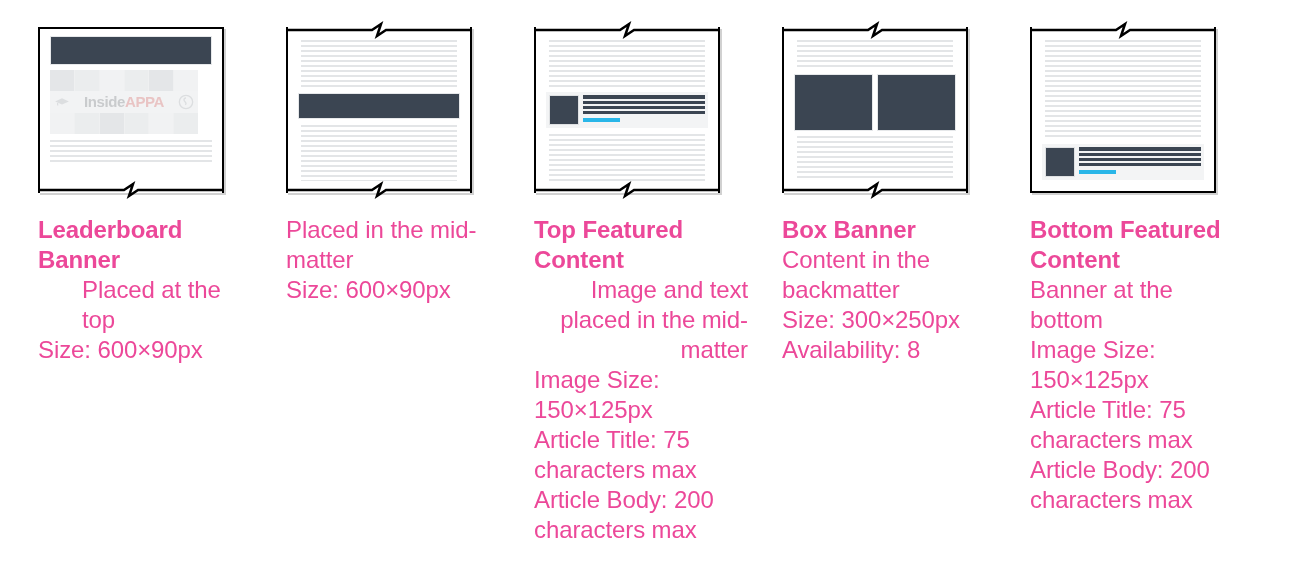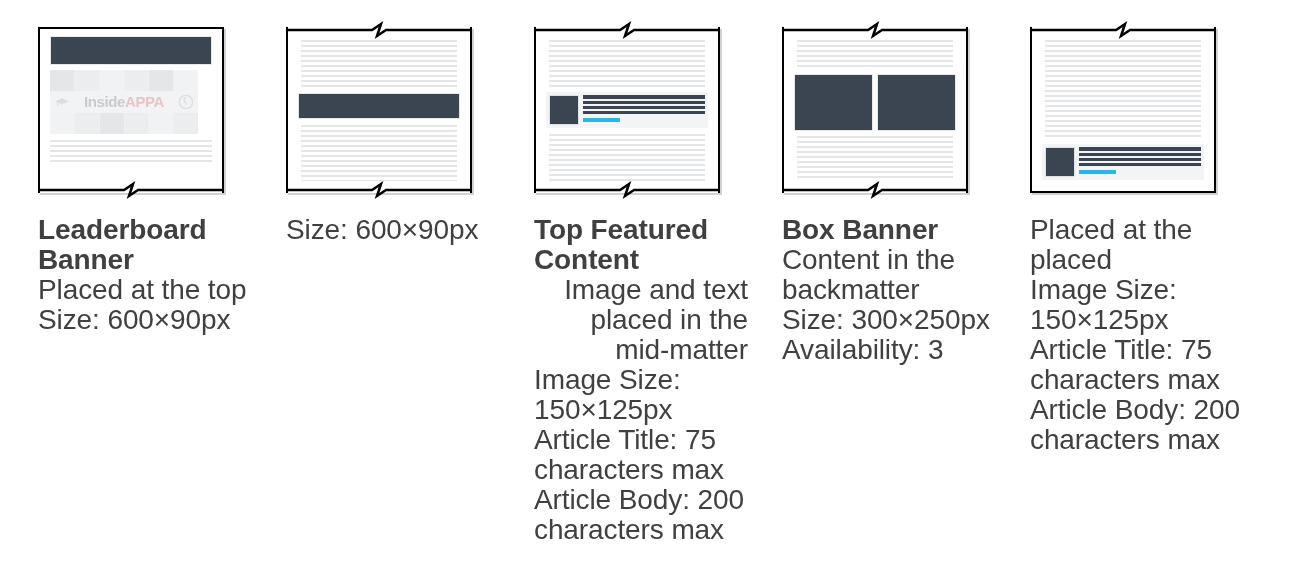--- a/index.html
+++ b/index.html
@@ -183,23 +183,23 @@
     top: 50%;
     transform: translateY(-50%);
     width: 16px; height: 16px;
     color: #dcdee0;
   }
 
   
   .caption {
     margin-top: 22px;
     width: 214px;
-    font-size: 28px;
+    font-size: 24px;
     line-height: 30px;
-    color: #404040;
+    color: #ec4899;
     letter-spacing: -0.1px;
   }
   .caption .title {
     font-weight: bold;
   }
   .caption .meta {
     font-weight: normal;
   }
 </style>
 </head>
@@ -256,21 +256,21 @@
               </svg>
             </div>
           </div>
 
           <div class="lines" style="position:absolute;left:3px;right:3px;top:104px;height:22px;"></div>
         </div>
       </div>
 
       <div class="caption">
         <span class="title" style="display: block;">Leaderboard Banner</span>
-        <span class="meta" style="display: block;">Placed at the top</span>
+        <span class="meta" style="display: block; margin-left: 44px;">Placed at the top</span>
         <span class="meta" style="display: block;">Size: 600×90px</span>
       </div>
     </div>
 
     <div class="ad-col">
       <div class="thumb torn-top torn-bottom shadow">
         <div class="frame"></div>
 
         <svg class="tear top" viewBox="0 0 186 22">
           <path d="M0,14 L86,14 L95,8 L91,20 L100,14 L186,14" fill="none" stroke="#000000" stroke-width="2.5" stroke-linejoin="miter"></path>
@@ -280,20 +280,21 @@
         </svg>
 
         <div class="page-inner">
           <div class="lines" style="position:absolute;left:6px;right:6px;top:4px;height:47px;"></div>
           <div class="dark-block" style="position:absolute;left:3px;right:3px;top:57px;height:26px;"></div>
           <div class="lines" style="position:absolute;left:6px;right:6px;top:89px;height:56px;"></div>
         </div>
       </div>
 
       <div class="caption">
+        <span class="meta" style="display: block;">Placed in the mid-matter</span>
         <span class="meta" style="display: block;">Size: 600×90px</span>
       </div>
     </div>
 
     <div class="ad-col">
       <div class="thumb torn-top torn-bottom shadow">
         <div class="frame"></div>
 
         <svg class="tear top" viewBox="0 0 186 22">
           <path d="M0,14 L86,14 L95,8 L91,20 L100,14 L186,14" fill="none" stroke="#000000" stroke-width="2.5" stroke-linejoin="miter"></path>
@@ -349,21 +350,21 @@
           </div>
 
           <div class="lines" style="position:absolute;left:6px;right:6px;top:100px;height:45px;"></div>
         </div>
       </div>
 
       <div class="caption">
         <span class="title" style="display: block;">Box Banner</span>
         <span class="meta" style="display: block;">Content in the backmatter</span>
         <span class="meta" style="display: block;">Size: 300×250px</span>
-        <span class="meta" style="display: block;">Availability: 3</span>
+        <span class="meta" style="display: block;">Availability: 8</span>
       </div>
     </div>
 
     <div class="ad-col">
       <div class="thumb torn-top shadow">
         <div class="frame"></div>
 
         <svg class="tear top" viewBox="0 0 186 22">
           <path d="M0,14 L86,14 L95,8 L91,20 L100,14 L186,14" fill="none" stroke="#000000" stroke-width="2.5" stroke-linejoin="miter"></path>
         </svg>
@@ -378,21 +379,22 @@
               <div class="fline"></div>
               <div class="fline"></div>
               <div class="fline"></div>
               <div class="fblue"></div>
             </div>
           </div>
         </div>
       </div>
 
       <div class="caption">
-        <span class="meta" style="display: block;">Placed at the placed</span>
+        <span class="title" style="display: block;">Bottom Featured Content</span>
+        <span class="meta" style="display: block;">Banner at the bottom</span>
         <span class="meta" style="display: block;">Image Size: 150×125px</span>
         <span class="meta" style="display: block;">Article Title: 75 characters max</span>
         <span class="meta" style="display: block;">Article Body: 200 characters max</span>
       </div>
     </div>
 
   </div>
 </div>
 
 </body></html>

